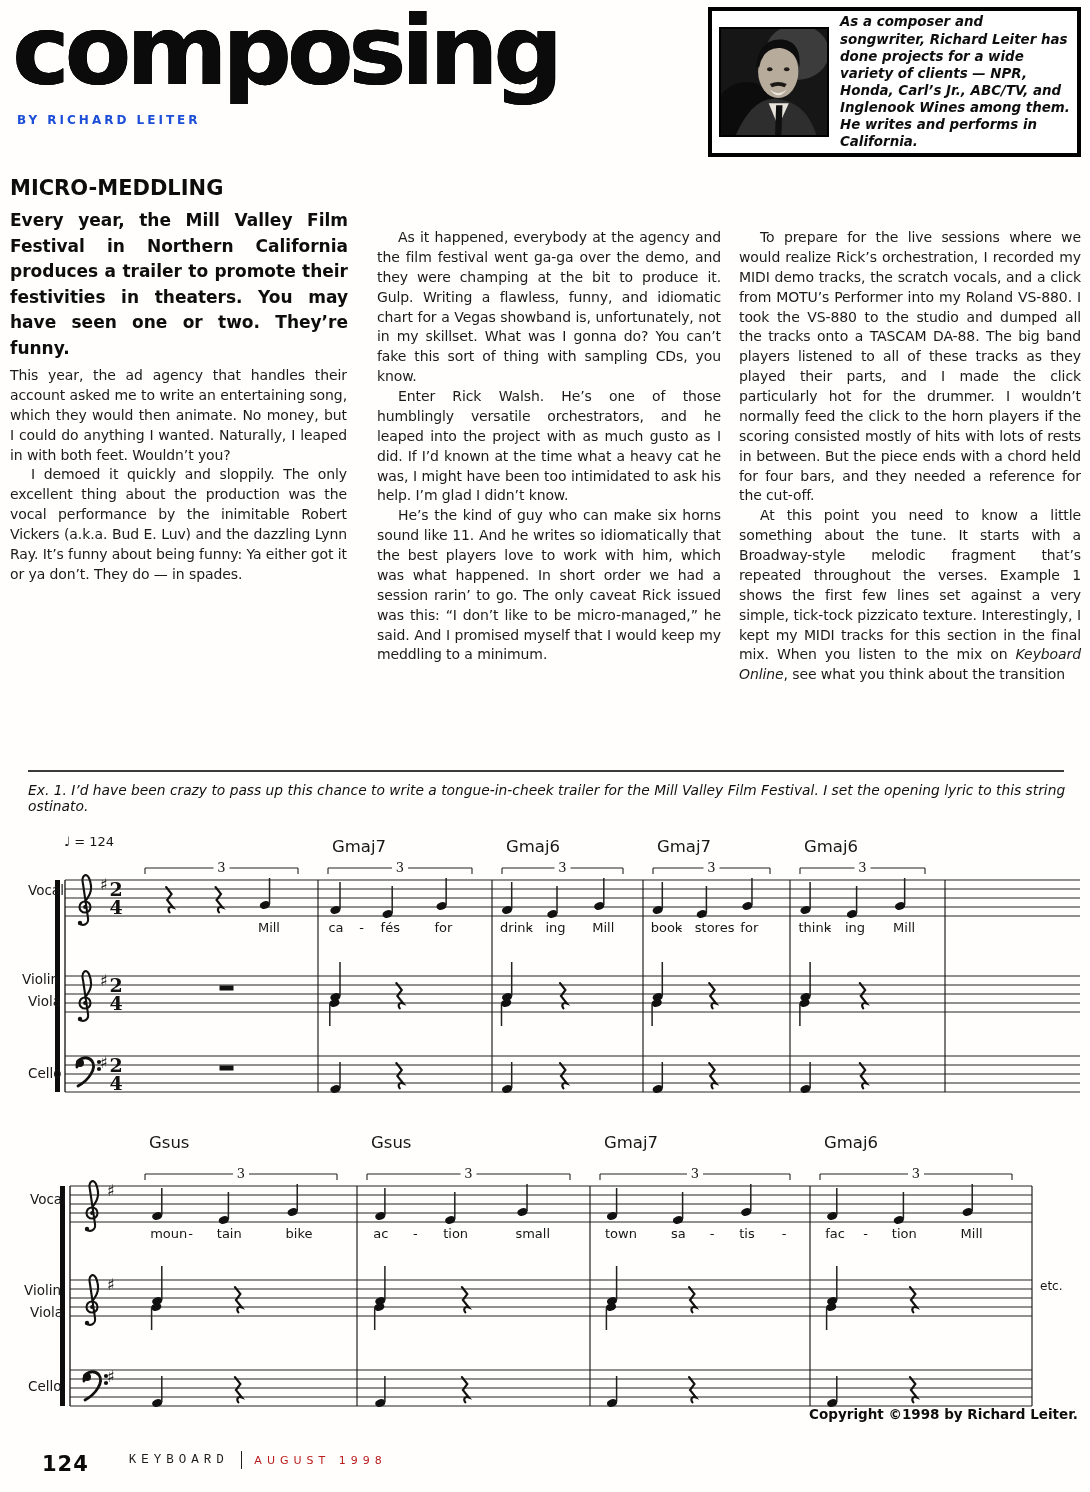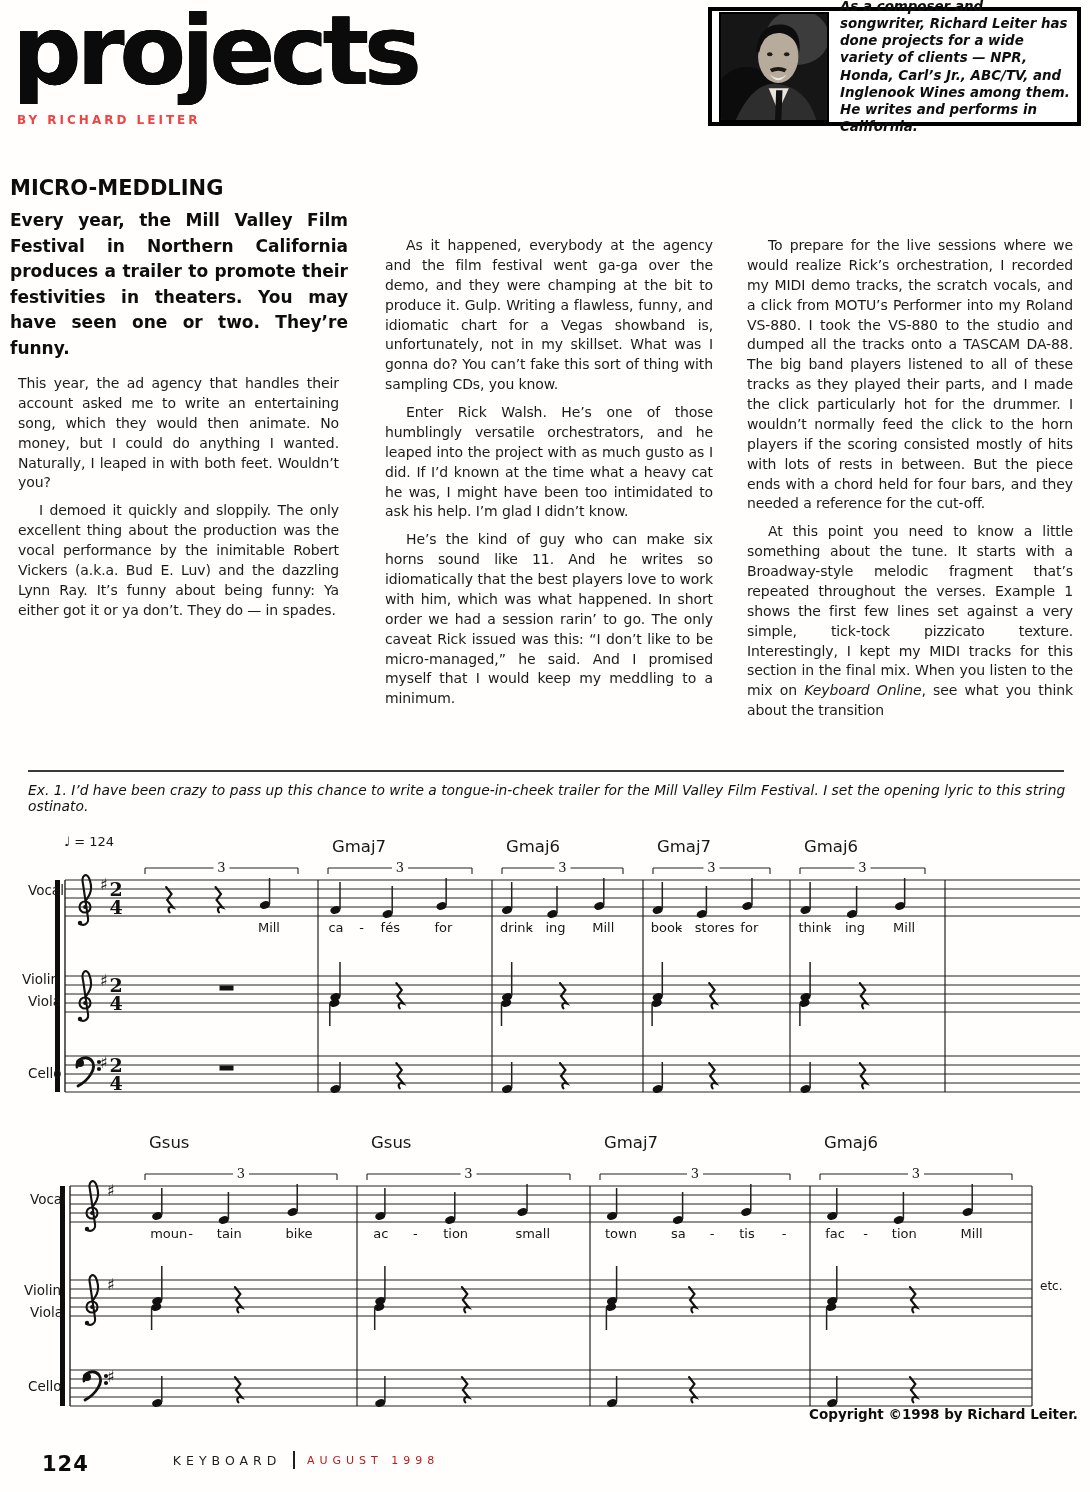--- a/index.html
+++ b/index.html
@@ -2,59 +2,59 @@
 <html><head>
 <meta charset="utf-8">
 <style>
   html,body{margin:0;padding:0;background:#ffffff;}
   .page{position:relative;width:1090px;height:1492px;background:#fffefd;overflow:hidden;
         font-family:"DejaVu Sans","Liberation Sans",sans-serif;color:#141414;}
   .masthead{position:absolute;left:12px;top:2px;font-size:97px;font-weight:bold;
         letter-spacing:-5px;line-height:1;color:#0b0b0b;
         text-shadow:0 0 .6px #000,.6px 0 .6px #000;}
   .byline{position:absolute;left:17px;top:113px;font-size:12px;font-weight:bold;
-        letter-spacing:3px;color:#ef4444;}
-  .bio-box{position:absolute;left:708px;top:7px;width:373px;height:119px;background:#fff;
+        letter-spacing:3px;color:#1d4ed8;}
+  .bio-box{position:absolute;left:708px;top:7px;width:373px;height:150px;background:#fff;
         border:4px solid #000;box-sizing:border-box;display:flex;align-items:center;padding:7px;}
   .bio-photo{width:106px;height:106px;border:2px solid #000;flex:0 0 auto;}
   .bio-text{margin-left:11px;font-style:italic;font-weight:bold;font-size:13.4px;line-height:1.28;color:#0e0e0e;}
   .heading{position:absolute;left:10px;top:176px;margin:0;font-size:21px;font-weight:bold;letter-spacing:0;color:#0d0d0d;}
   .lede{position:absolute;left:10px;top:208px;width:338px;font-size:17px;font-weight:bold;
         line-height:1.5;text-align:justify;color:#0d0d0d;}
   .col{position:absolute;font-size:14px;line-height:1.42;text-align:justify;letter-spacing:-0.1px;color:#1b1b1b;}
-  .col p{margin:8px;}
+  .col p{margin:0;}
   .col p.ind{text-indent:21px;}
   .col1{left:10px;top:366px;width:337px;}
   .col2{left:377px;top:228px;width:344px;}
   .col3{left:739px;top:228px;width:342px;}
   .ex-rule{position:absolute;left:28px;top:770px;width:1036px;height:2px;background:#3a3a3a;}
   .caption{position:absolute;left:28px;top:782px;width:1040px;font-size:13.8px;font-style:italic;color:#101010;}
   .music{position:absolute;left:0;}
   .copyright{position:absolute;right:12px;top:1406px;font-size:13.5px;font-weight:bold;color:#0e0e0e;}
   .page-footer{position:absolute;left:42px;top:1444px;display:flex;align-items:center;}
   .pagenum{font-size:21px;font-weight:bold;letter-spacing:1px;color:#0b0b0b;margin-top:8px;}
-  .mag{margin-left:84px;font-size:12.5px;letter-spacing:5px;color:#1d1d1d;}
+  .mag{margin-left:40px;font-size:12.5px;letter-spacing:5px;color:#1d1d1d;font-family:Liberation Mono, monospace;}
   .fdiv{display:inline-block;width:1.5px;height:18px;background:#1d1d1d;margin:0 12px;}
   .issue{font-size:11px;letter-spacing:5px;color:#b91c1c;}
   
   .m-chord{font:16.5px "DejaVu Sans",sans-serif;fill:#161616;}
   .m-lyric{font:13px "DejaVu Sans",sans-serif;fill:#161616;}
   .m-trip{font:13px "DejaVu Serif",serif;fill:#161616;}
   .m-label{font:13.5px "DejaVu Sans",sans-serif;fill:#161616;}
   .m-tempo{font:13px "DejaVu Sans",sans-serif;fill:#161616;}
   .m-time{font:bold 19px "DejaVu Serif",serif;fill:#111;}
   .m-sharp{font:bold 16px "DejaVu Sans",sans-serif;fill:#111;}
   .m-etc{font:12px "DejaVu Sans",sans-serif;fill:#161616;}
 </style>
 </head>
 <body>
 
 <div class="page">
 
-  <div class="masthead">projects</div>
+  <div class="masthead">composing</div>
   <div class="byline">BY RICHARD LEITER</div>
 
   <div class="bio-box">
     <svg class="bio-photo" viewBox="0 0 100 100">
       <rect width="100" height="100" fill="#161616"></rect>
       <ellipse cx="72" cy="22" rx="30" ry="26" fill="#3c3c3c"></ellipse>
       <ellipse cx="24" cy="80" rx="30" ry="30" fill="#0c0c0c"></ellipse>
       <path d="M14 100 Q30 64 52 66 Q80 68 90 100 Z" fill="#2e2e2e"></path>
       <polygon points="45,70 64,70 54,92" fill="#e8e4dc"></polygon>
       <polygon points="52,72 58,72 57,100 51,100" fill="#101010"></polygon>

